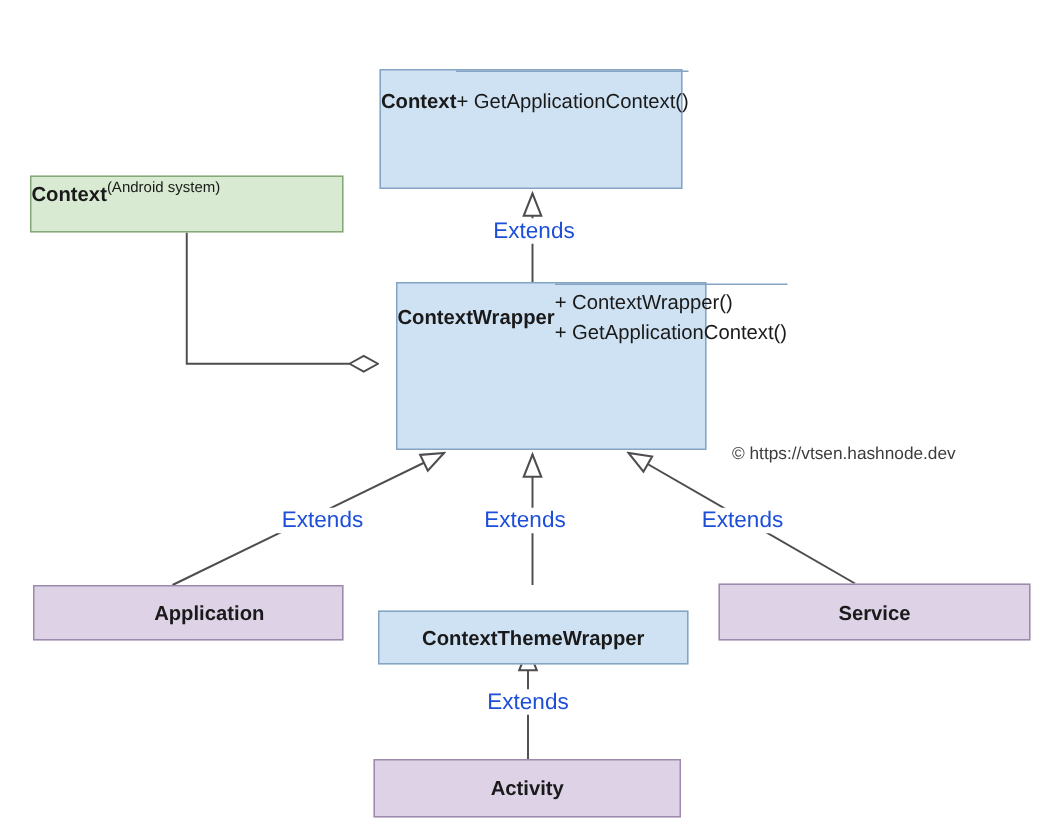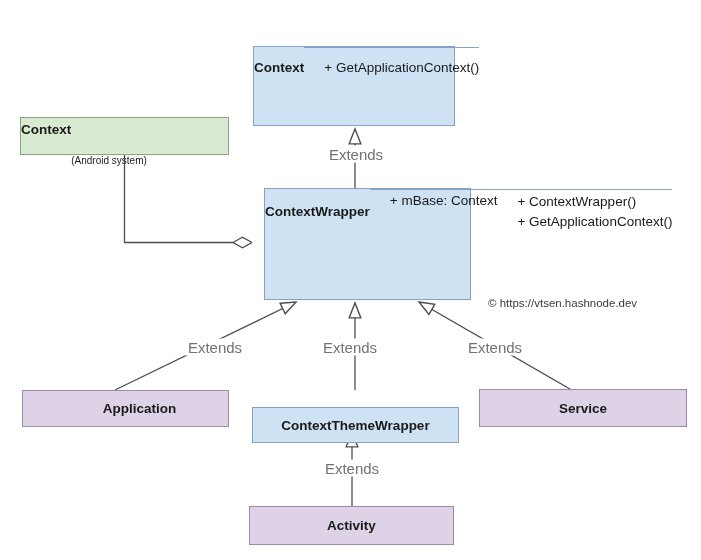--- a/index.html
+++ b/index.html
@@ -38,45 +38,44 @@
     flex: 0 0 auto;
   }
   .compartment {
     box-sizing: border-box;
     flex: 0 0 auto;
   }
   .compartment.bordered { border-top: 1px solid #85a3c2; }
   .cls-member {
     font-size: 13.5px;
     line-height: 20px;
-    padding-left: 20px;
+    padding-left: 0;
     white-space: nowrap;
     text-align: left;
   }
   .green .cls-title { font-size: 13.5px; height: 18px; margin-top: 2px; }
   .green .cls-subtitle {
     font-size: 10px;
     text-align: right;
     line-height: 16px;
-    margin-top: 35px;
   }
   .simple-title {
     flex: 1 1 auto;
     display: flex;
     align-items: center;
     justify-content: center;
     font-weight: bold;
     font-size: 13.5px;
   }
   .edge-label {
     position: absolute;
     z-index: 3;
     background: #ffffff;
     font-size: 15px;
-    color: #737373;
+    color: #1d4ed8;
     padding: 0 3px;
     text-align: center;
     transform: translate(-50%, -50%);
     white-space: nowrap;
   }
   .watermark {
     position: absolute;
     z-index: 3;
     left: 488px;
     top: 249px;
@@ -121,23 +120,20 @@
     </div>
   </div>
 
   <div class="cls green" style="left:20px; top:117px; width:209px; height:38px;">
     <div class="cls-title">Context</div>
     <div class="cls-subtitle">(Android system)</div>
   </div>
 
   <div class="cls blue" style="left:264px; top:188px; width:207px; height:112px;">
     <div class="cls-title" style="height:45px;">ContextWrapper</div>
-    <div class="compartment bordered" style="height:22px; display:flex; align-items:center;">
-      <div class="cls-member">+ mBase: Context</div>
-    </div>
     <div class="compartment bordered" style="height:45px; padding-top:2px;">
       <div class="cls-member">+ ContextWrapper()</div>
       <div class="cls-member">+ GetApplicationContext()</div>
     </div>
   </div>
 
   <div class="cls purple" style="left:22px; top:390px; width:207px; height:37px;padding-left:28px;">
     <div class="simple-title">Application</div>
   </div>
 

